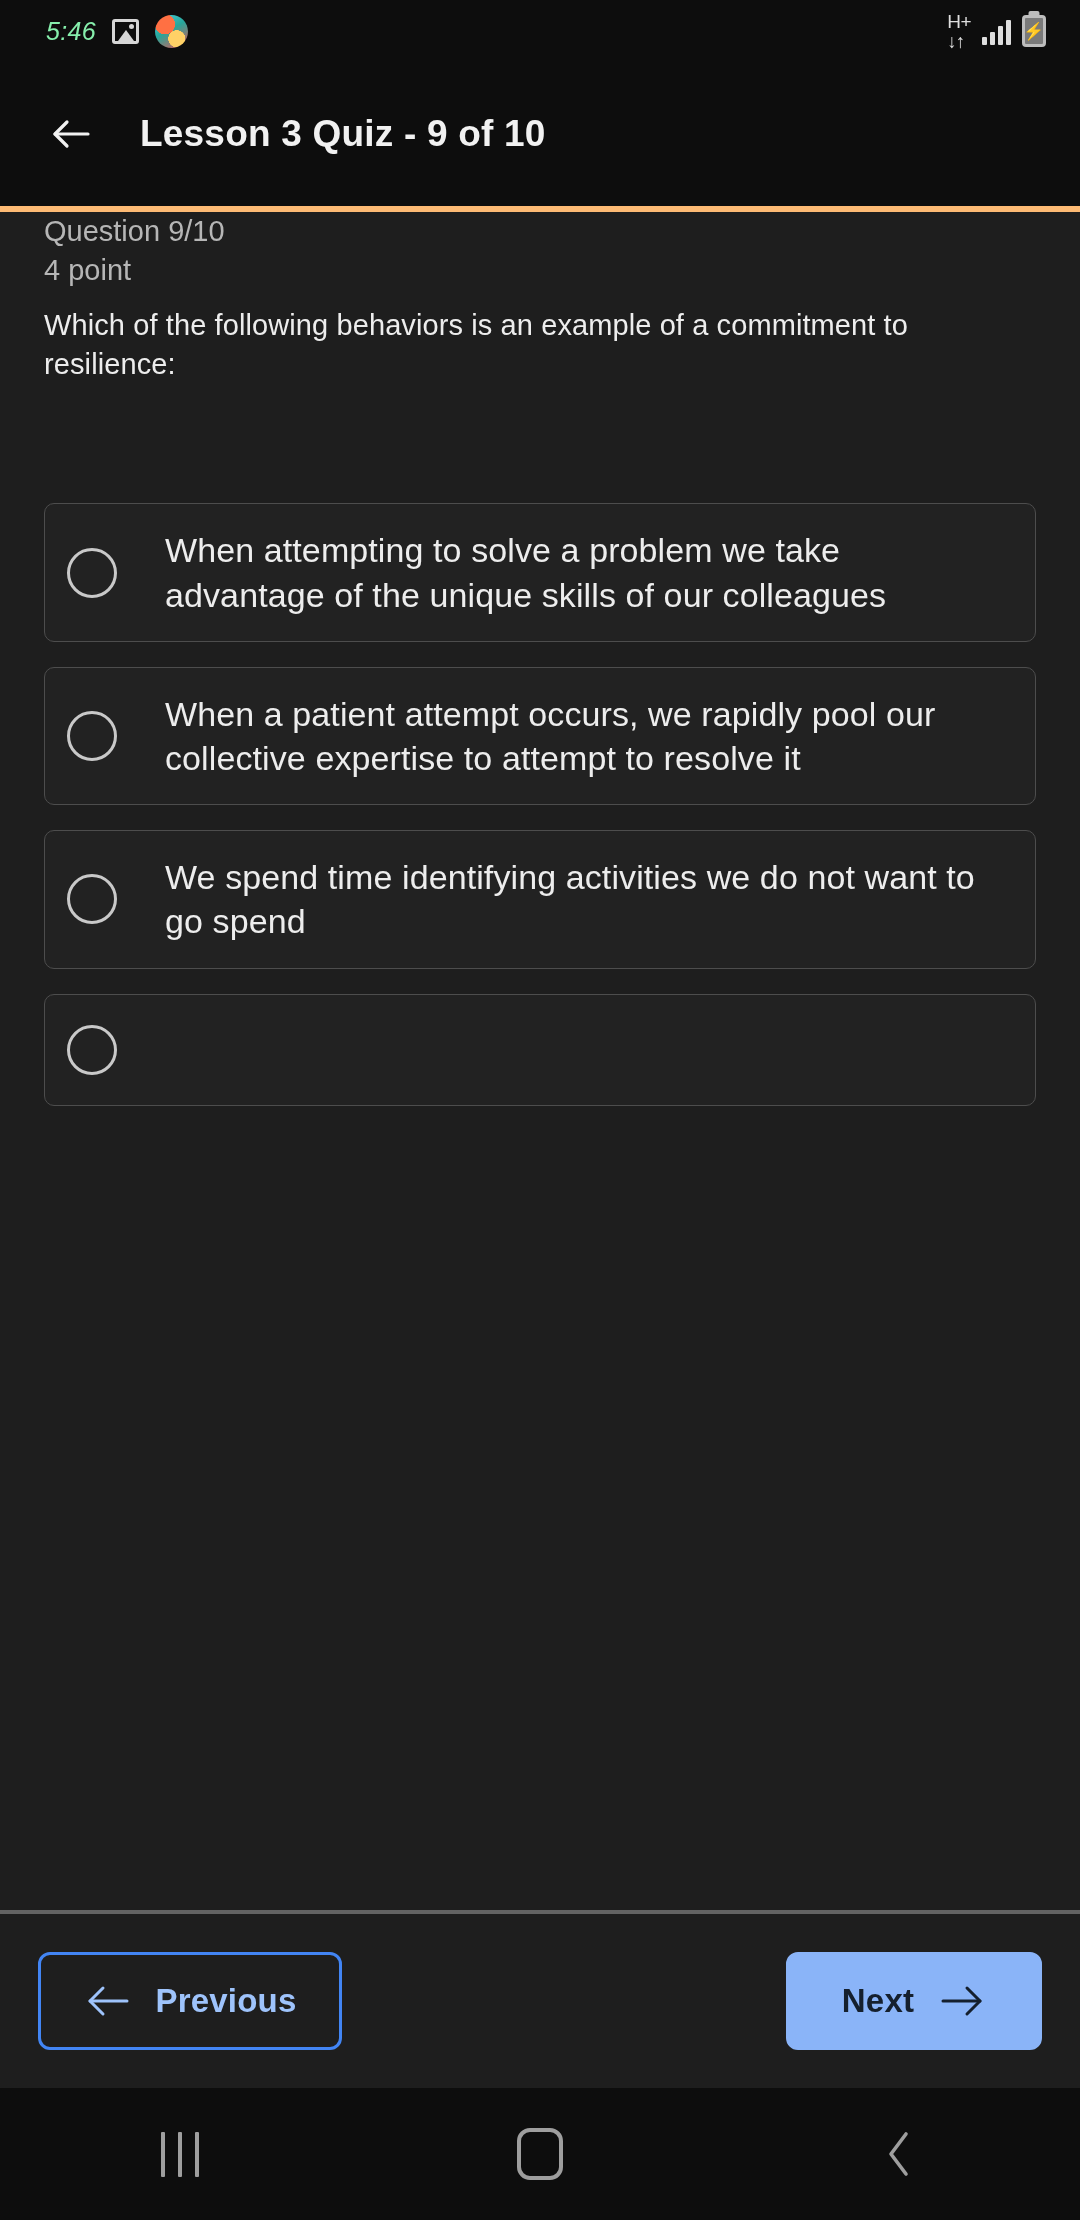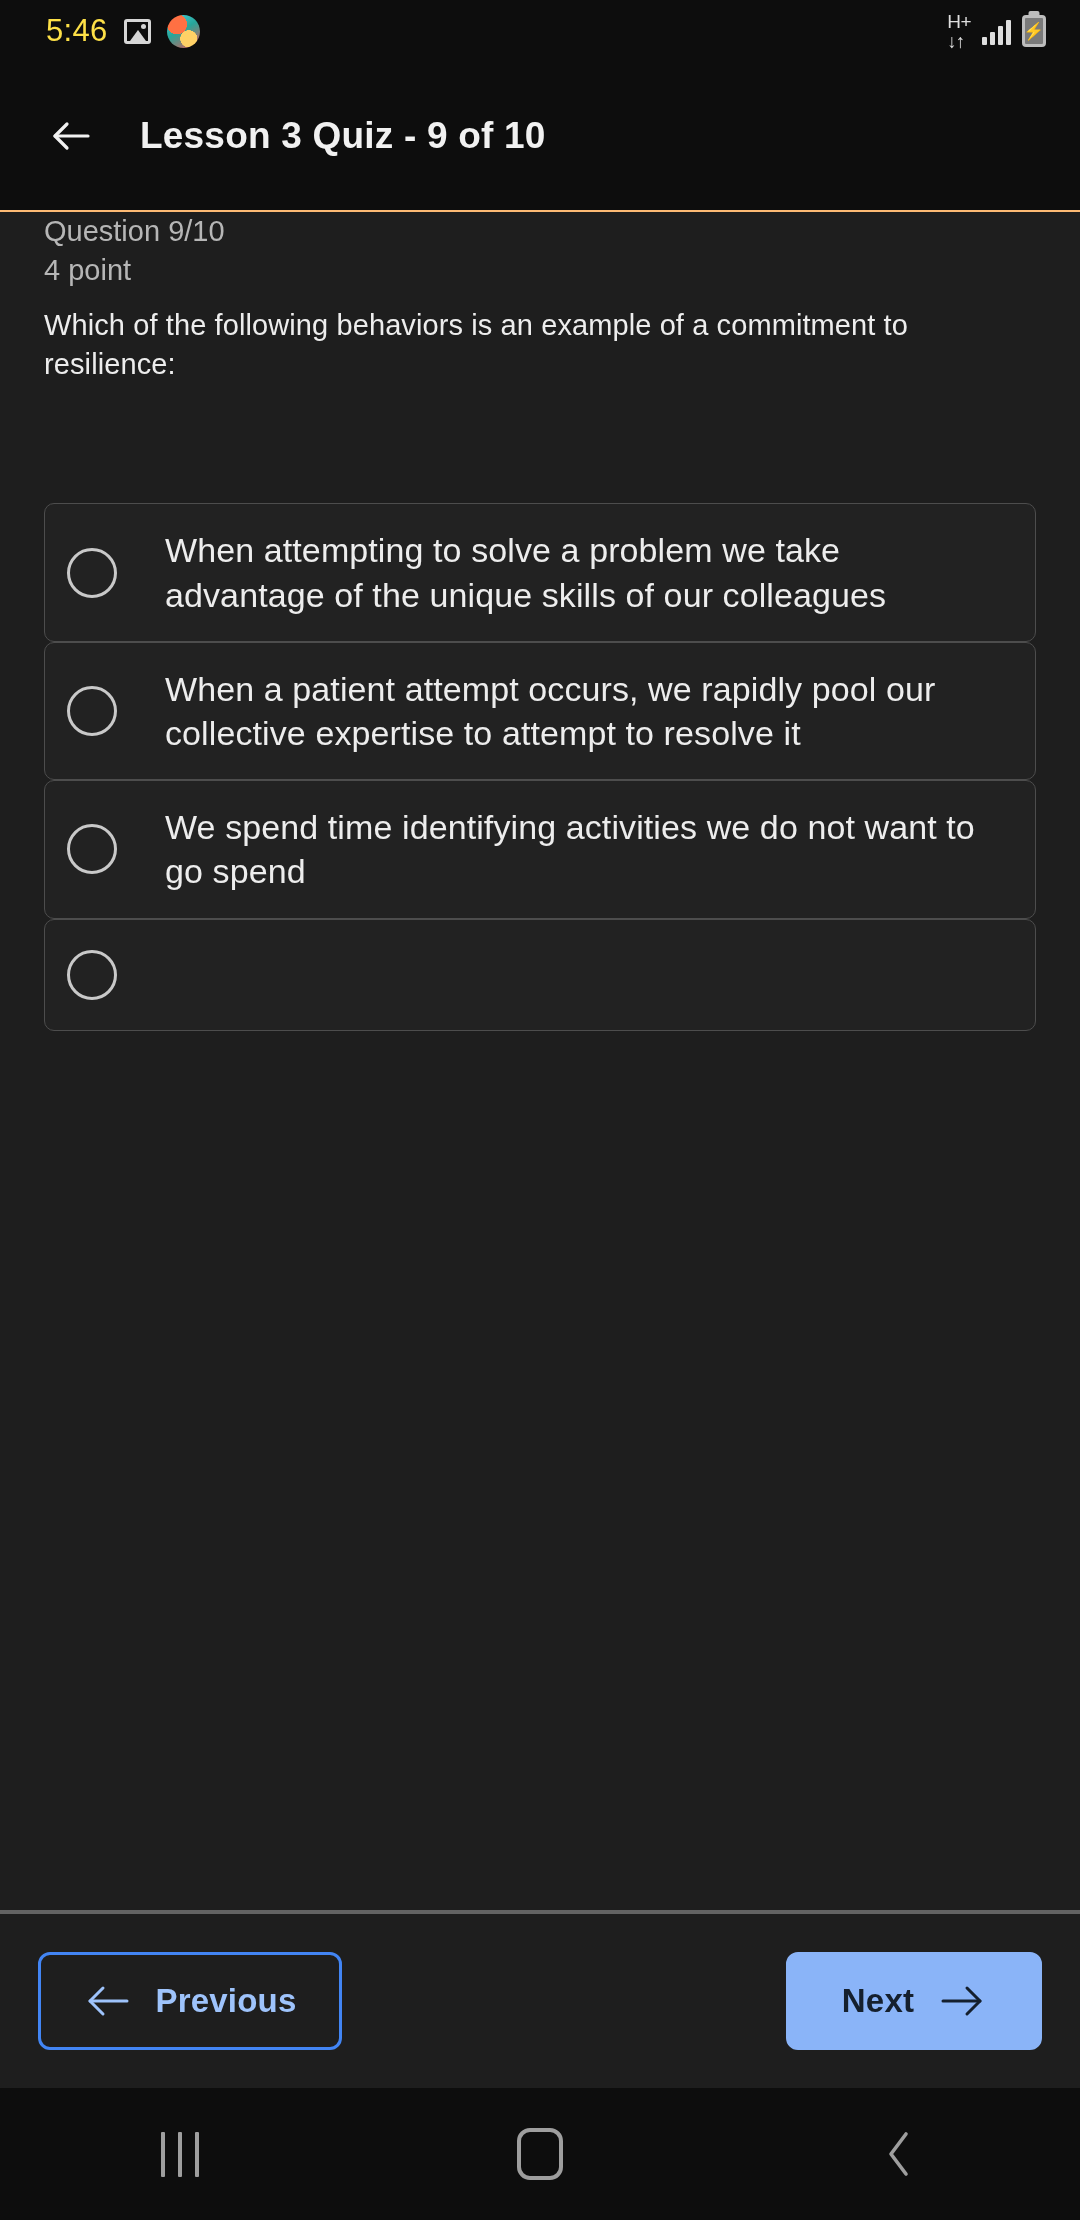--- a/index.html
+++ b/index.html
@@ -18,21 +18,21 @@
 
   
   .statusbar {
     height:62px; flex:0 0 62px;
     background:#0d0d0d;
     display:flex; align-items:center;
     padding:0 34px 0 46px;
     color:#e8e8e8;
   }
   .sb-left { display:flex; align-items:center; gap:16px; }
-  .sb-time { font-size:31px; letter-spacing:.3px; color:#fde047; }
+  .sb-time { font-size:25px; letter-spacing:.3px; color:#86efac;font-style:italic; }
   .sb-right { margin-left:auto; display:flex; align-items:center; gap:11px; }
 
   .icon-gallery {
     width:27px; height:25px;
     border:3px solid #d6d6d6; border-radius:3px;
     position:relative; overflow:hidden;
   }
   .icon-gallery:before{
     content:""; position:absolute; left:3px; bottom:0;
     border-left:8px solid transparent; border-right:8px solid transparent;
@@ -69,42 +69,42 @@
     width:11px; height:5px; background:#bdbdbd; border-radius:2px 2px 0 0;
   }
   .icon-battery span{ color:#f2f2f2; font-size:17px; line-height:1; font-weight:bold; }
 
   
   .appbar {
     flex:0 0 150px; height:150px;
     background:#0d0d0d;
     display:flex; align-items:center;
     padding:0 40px;
-    border-bottom:2px solid #fdba74;
+    border-bottom:6px solid #fdba74;
   }
   .back-arrow { width:62px; height:62px; display:flex; align-items:center; justify-content:center; flex:0 0 auto; }
   .back-arrow svg { width:48px; height:48px; }
   .appbar-title {
     font-size:37px; font-weight:bold; color:#f1f1f1;
     margin-left:38px; letter-spacing:.2px; white-space:nowrap;
   }
 
   
   .content {
     flex:1 1 auto; background:#1e1e1e;
     padding:0 44px; position:relative; overflow:hidden;
   }
   .q-meta-wrap { }
   .q-meta { font-size:29px; color:#b6b6b6; line-height:1.35; }
   .q-text {
     margin-top:16px;
     font-size:29px; color:#ededed; line-height:1.33; letter-spacing:.1px;
   }
 
-  .options { margin-top:120px; display:flex; flex-direction:column; }
+  .options { margin-top:120px; display:flex; flex-direction:column; gap:25px; }
   .option {
     background:#222222;
     border:1.5px solid #4d4d4d;
     border-radius:10px;
     display:flex; align-items:center;
     padding:24px 26px 24px 22px;
     min-height:112px;
   }
   .radio {
     flex:0 0 auto;

